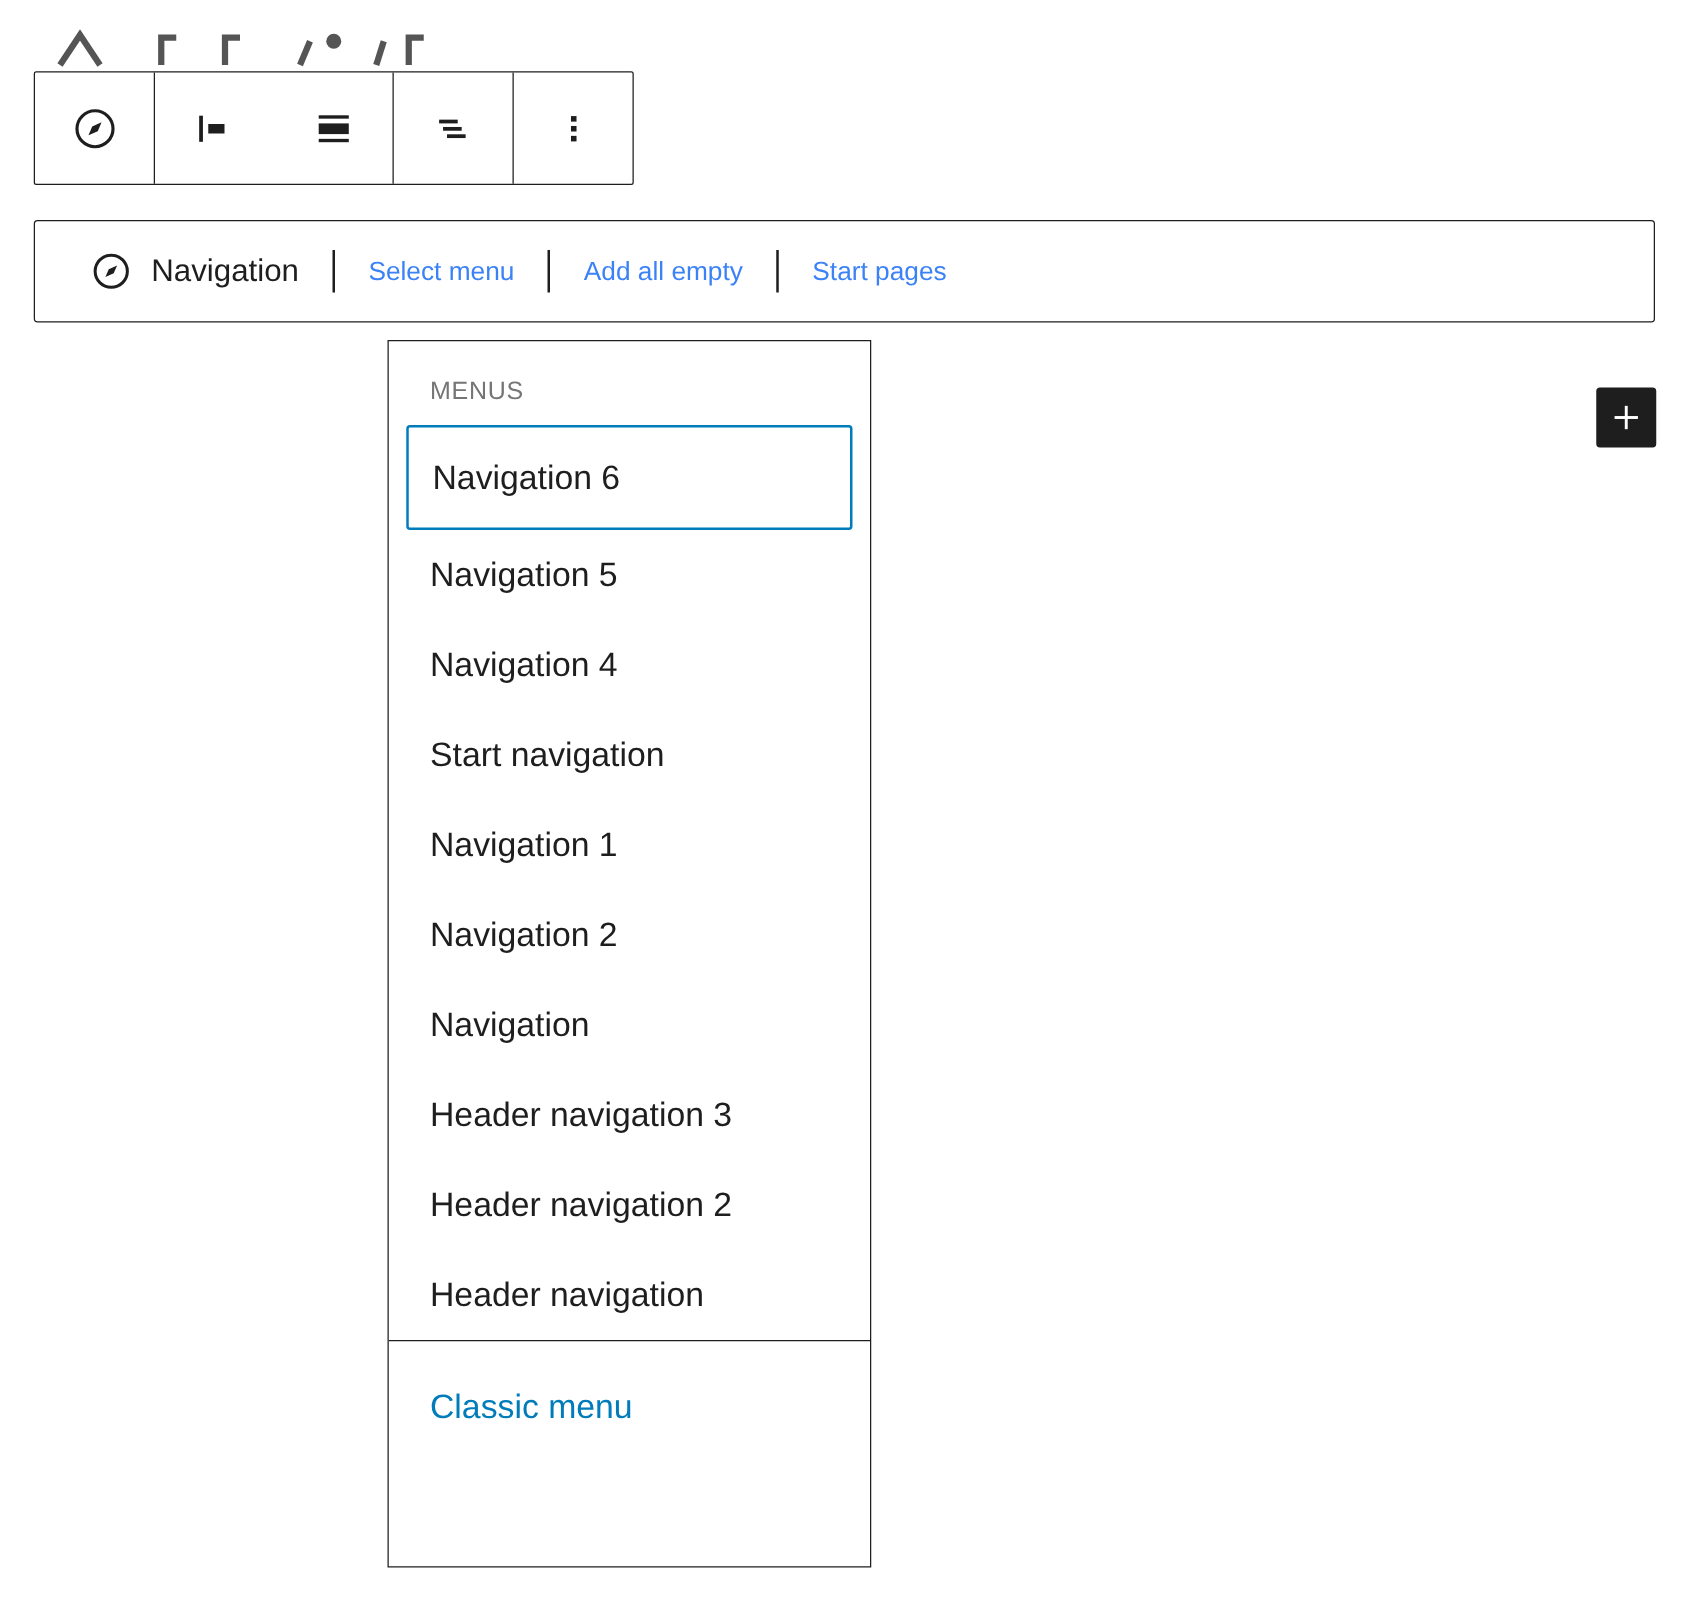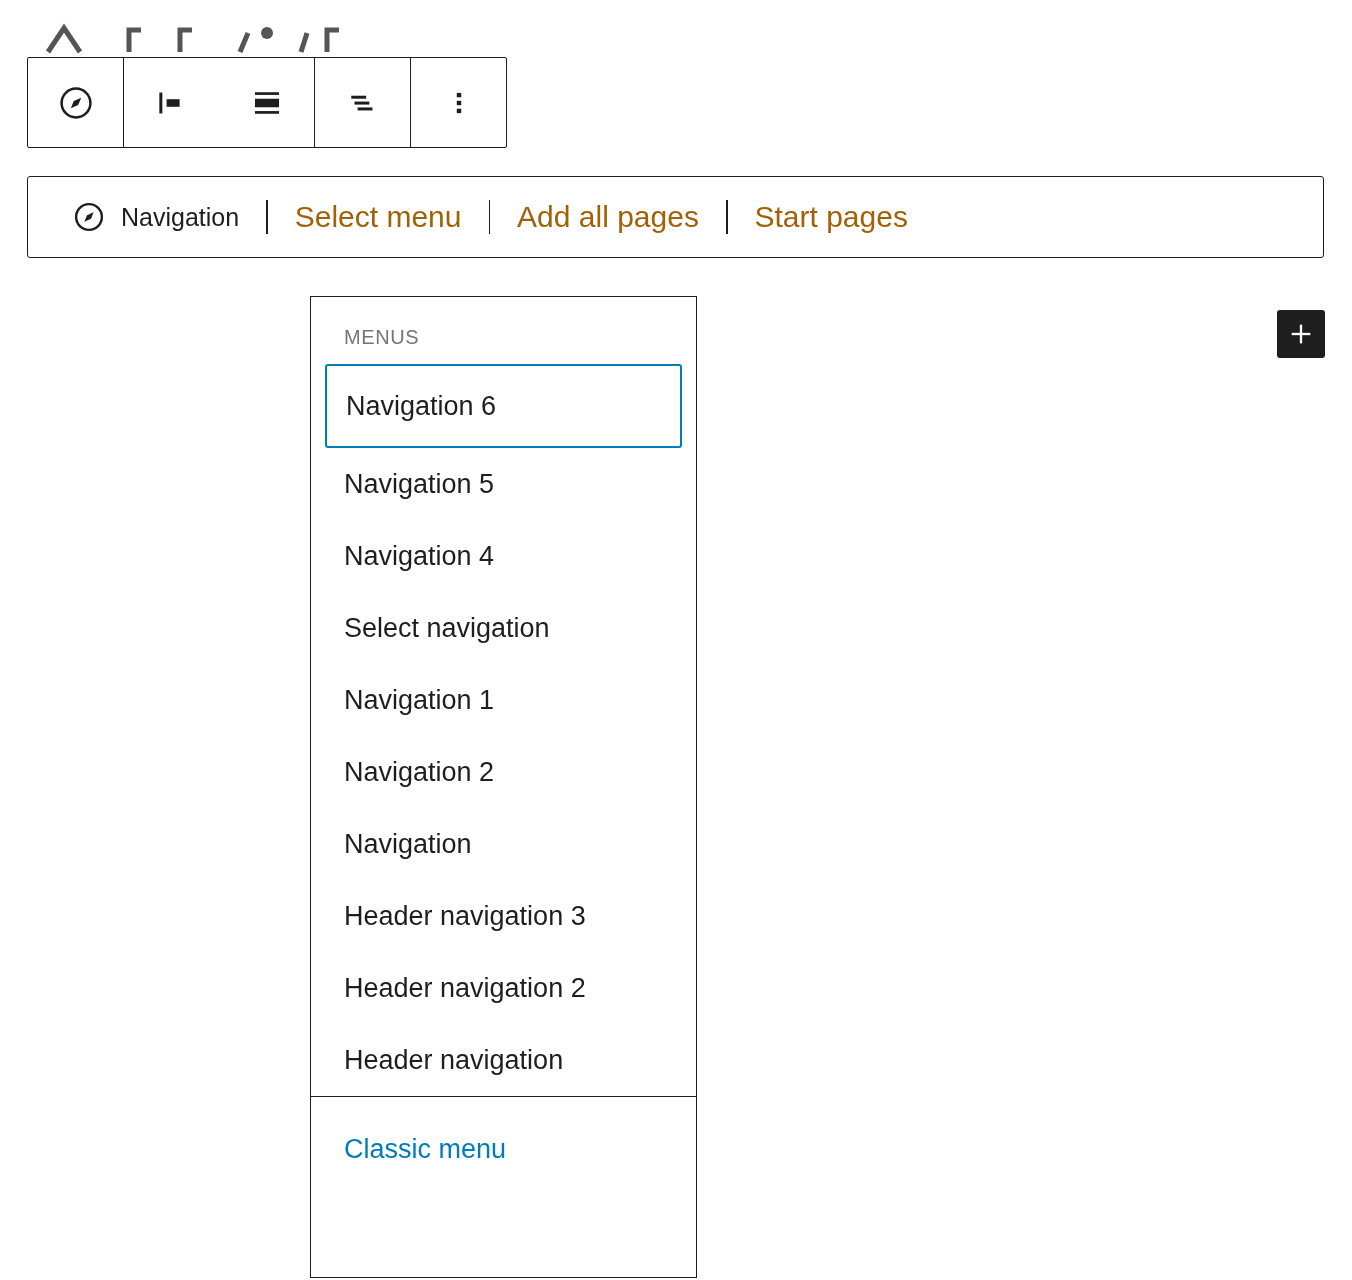--- a/index.html
+++ b/index.html
@@ -89,36 +89,36 @@
     white-space: nowrap;
   }
   .np-sep {
     width: 1.6px;
     height: 34px;
     background: #1e1e1e;
     flex: 0 0 auto;
     margin: 0 27px;
   }
   .np-link {
-    font-size: 30px;
-    color: #a16207;
+    font-size: 21px;
+    color: #3b82f6;
     line-height: 1;
     white-space: nowrap;
     cursor: pointer;
     background: none;
     border: none;
     padding: 0;
     font-family: inherit;
   }
 
   
   .menu-panel {
     position: absolute;
     left: 310px;
-    top: 296px;
+    top: 272px;
     width: 387px;
     height: 982px;
     background: #ffffff;
     border: 1.7px solid #1e1e1e;
     z-index: 20;
     display: flex;
     flex-direction: column;
   }
   .menu-section {
     padding: 0;
@@ -280,21 +280,21 @@
       <circle cx="12" cy="12" r="9.1" fill="none" stroke="#1e1e1e" stroke-width="1.7"></circle>
       <path d="M15.3 8.7 L10.6 10.8 L8.7 15.3 L13.4 13.2 Z" fill="#1e1e1e"></path>
     </svg>
   </span>
   <span class="np-label">Navigation</span>
 
   <span class="np-sep"></span>
   <button class="np-link">Select menu</button>
 
   <span class="np-sep"></span>
-  <button class="np-link">Add all pages</button>
+  <button class="np-link">Add all empty</button>
 
   <span class="np-sep"></span>
   <button class="np-link">Start pages</button>
 </div>
 
 <button class="inserter">
   <span>
     <svg width="28" height="28" viewBox="0 0 24 24" xmlns="http://www.w3.org/2000/svg">
       <rect x="11" y="4" width="2" height="16" fill="#ffffff"></rect>
       <rect x="4" y="11" width="16" height="2" fill="#ffffff"></rect>
@@ -310,21 +310,21 @@
         <li>
           <button class="menu-item selected first">Navigation 6</button>
         </li>
         <li>
           <button class="menu-item">Navigation 5</button>
         </li>
         <li>
           <button class="menu-item">Navigation 4</button>
         </li>
         <li>
-          <button class="menu-item">Select navigation</button>
+          <button class="menu-item">Start navigation</button>
         </li>
         <li>
           <button class="menu-item">Navigation 1</button>
         </li>
         <li>
           <button class="menu-item">Navigation 2</button>
         </li>
         <li>
           <button class="menu-item">Navigation</button>
         </li>

